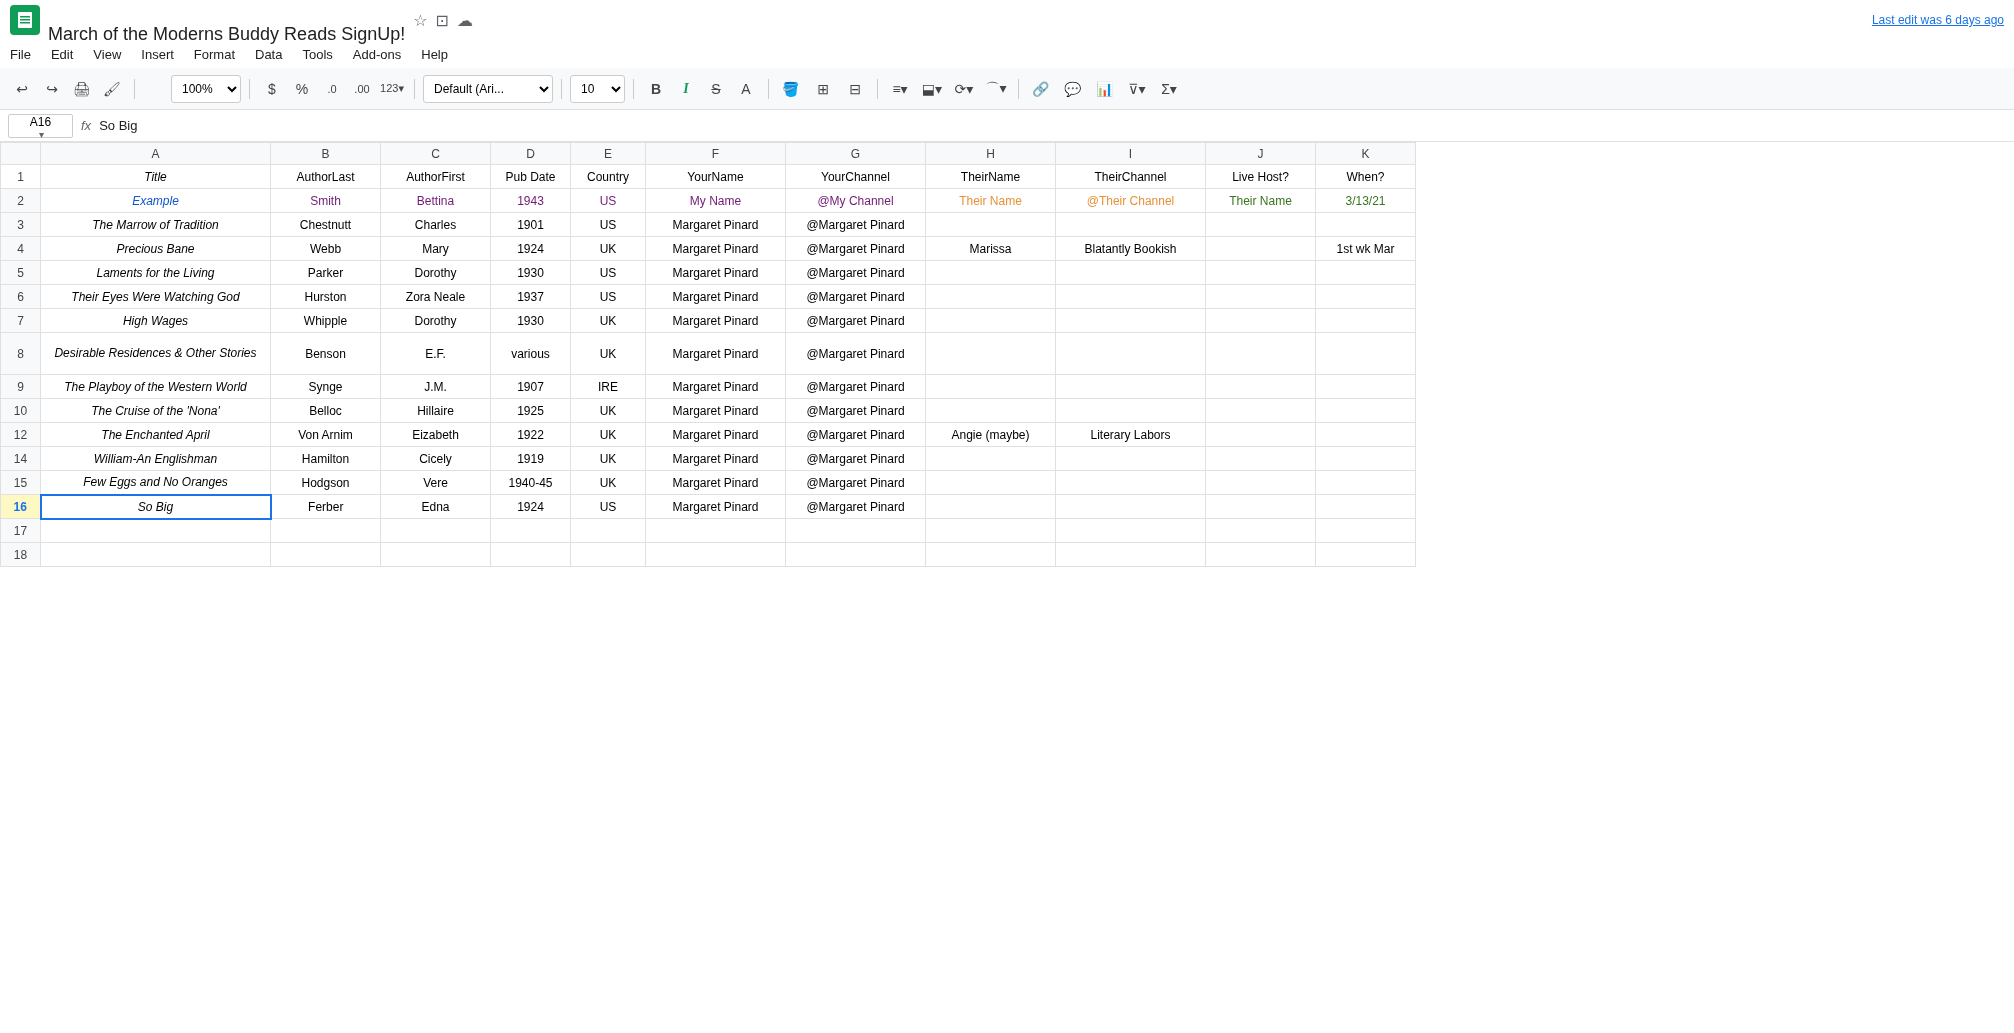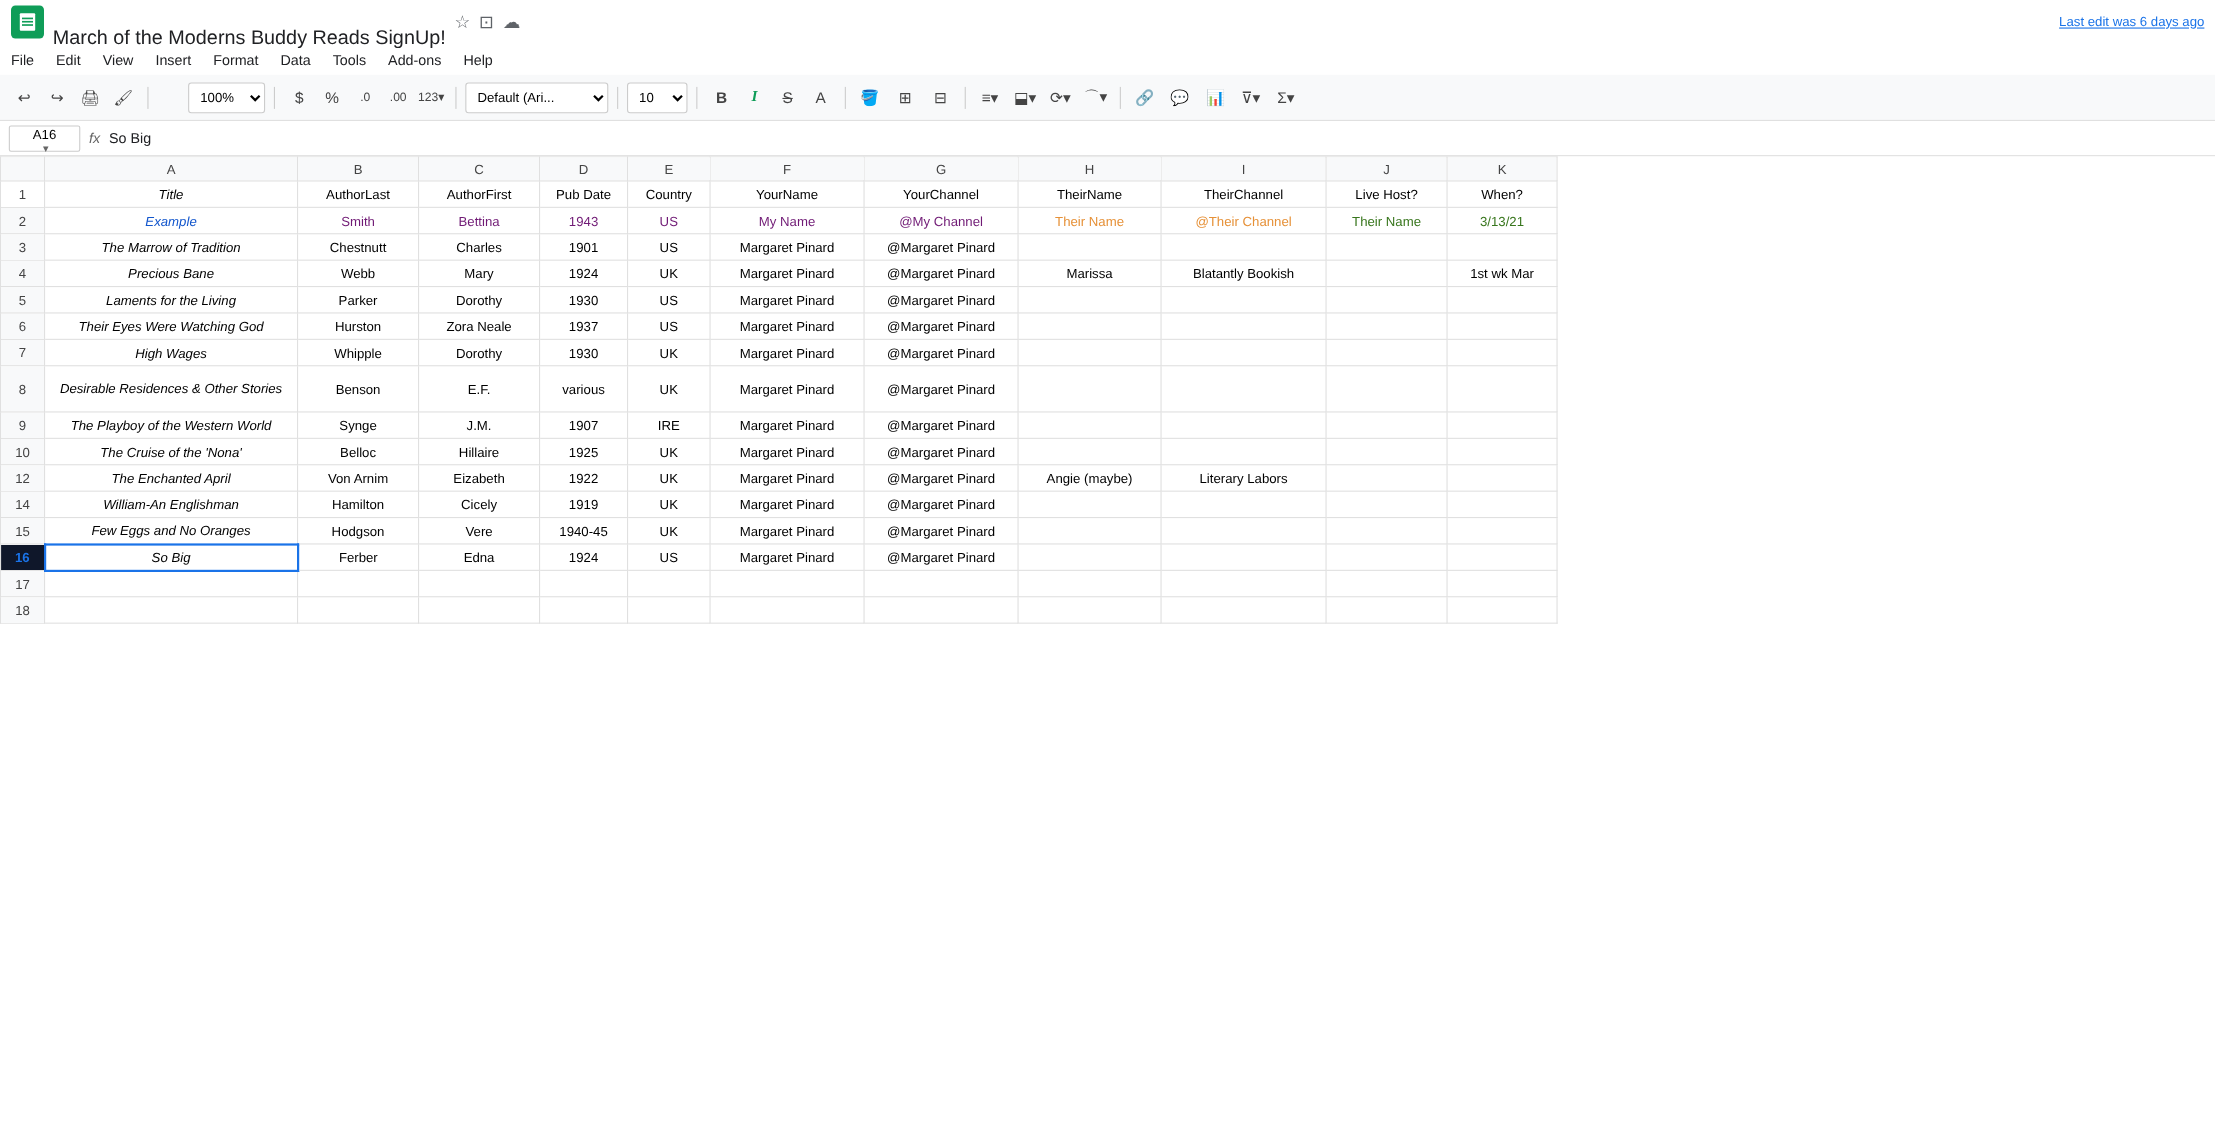--- a/index.html
+++ b/index.html
@@ -492,21 +492,21 @@
         <td class="cell cell-center">UK</td>
         <td class="cell cell-center">Margaret Pinard</td>
         <td class="cell cell-center">@Margaret Pinard</td>
         <td class="cell"></td>
         <td class="cell"></td>
         <td class="cell"></td>
         <td class="cell"></td>
       </tr>
 
       <tr>
-        <td class="row-header" style="background:#0f172a;color:#1a73e8;font-weight:bold">16</td>
+        <td class="row-header" style="background:#fef9c3;color:#1a73e8;font-weight:bold">16</td>
         <td class="cell cell-center cell-italic selected-cell">So Big</td>
         <td class="cell cell-center">Ferber</td>
         <td class="cell cell-center">Edna</td>
         <td class="cell cell-center">1924</td>
         <td class="cell cell-center">US</td>
         <td class="cell cell-center">Margaret Pinard</td>
         <td class="cell cell-center">@Margaret Pinard</td>
         <td class="cell"></td>
         <td class="cell"></td>
         <td class="cell"></td>

